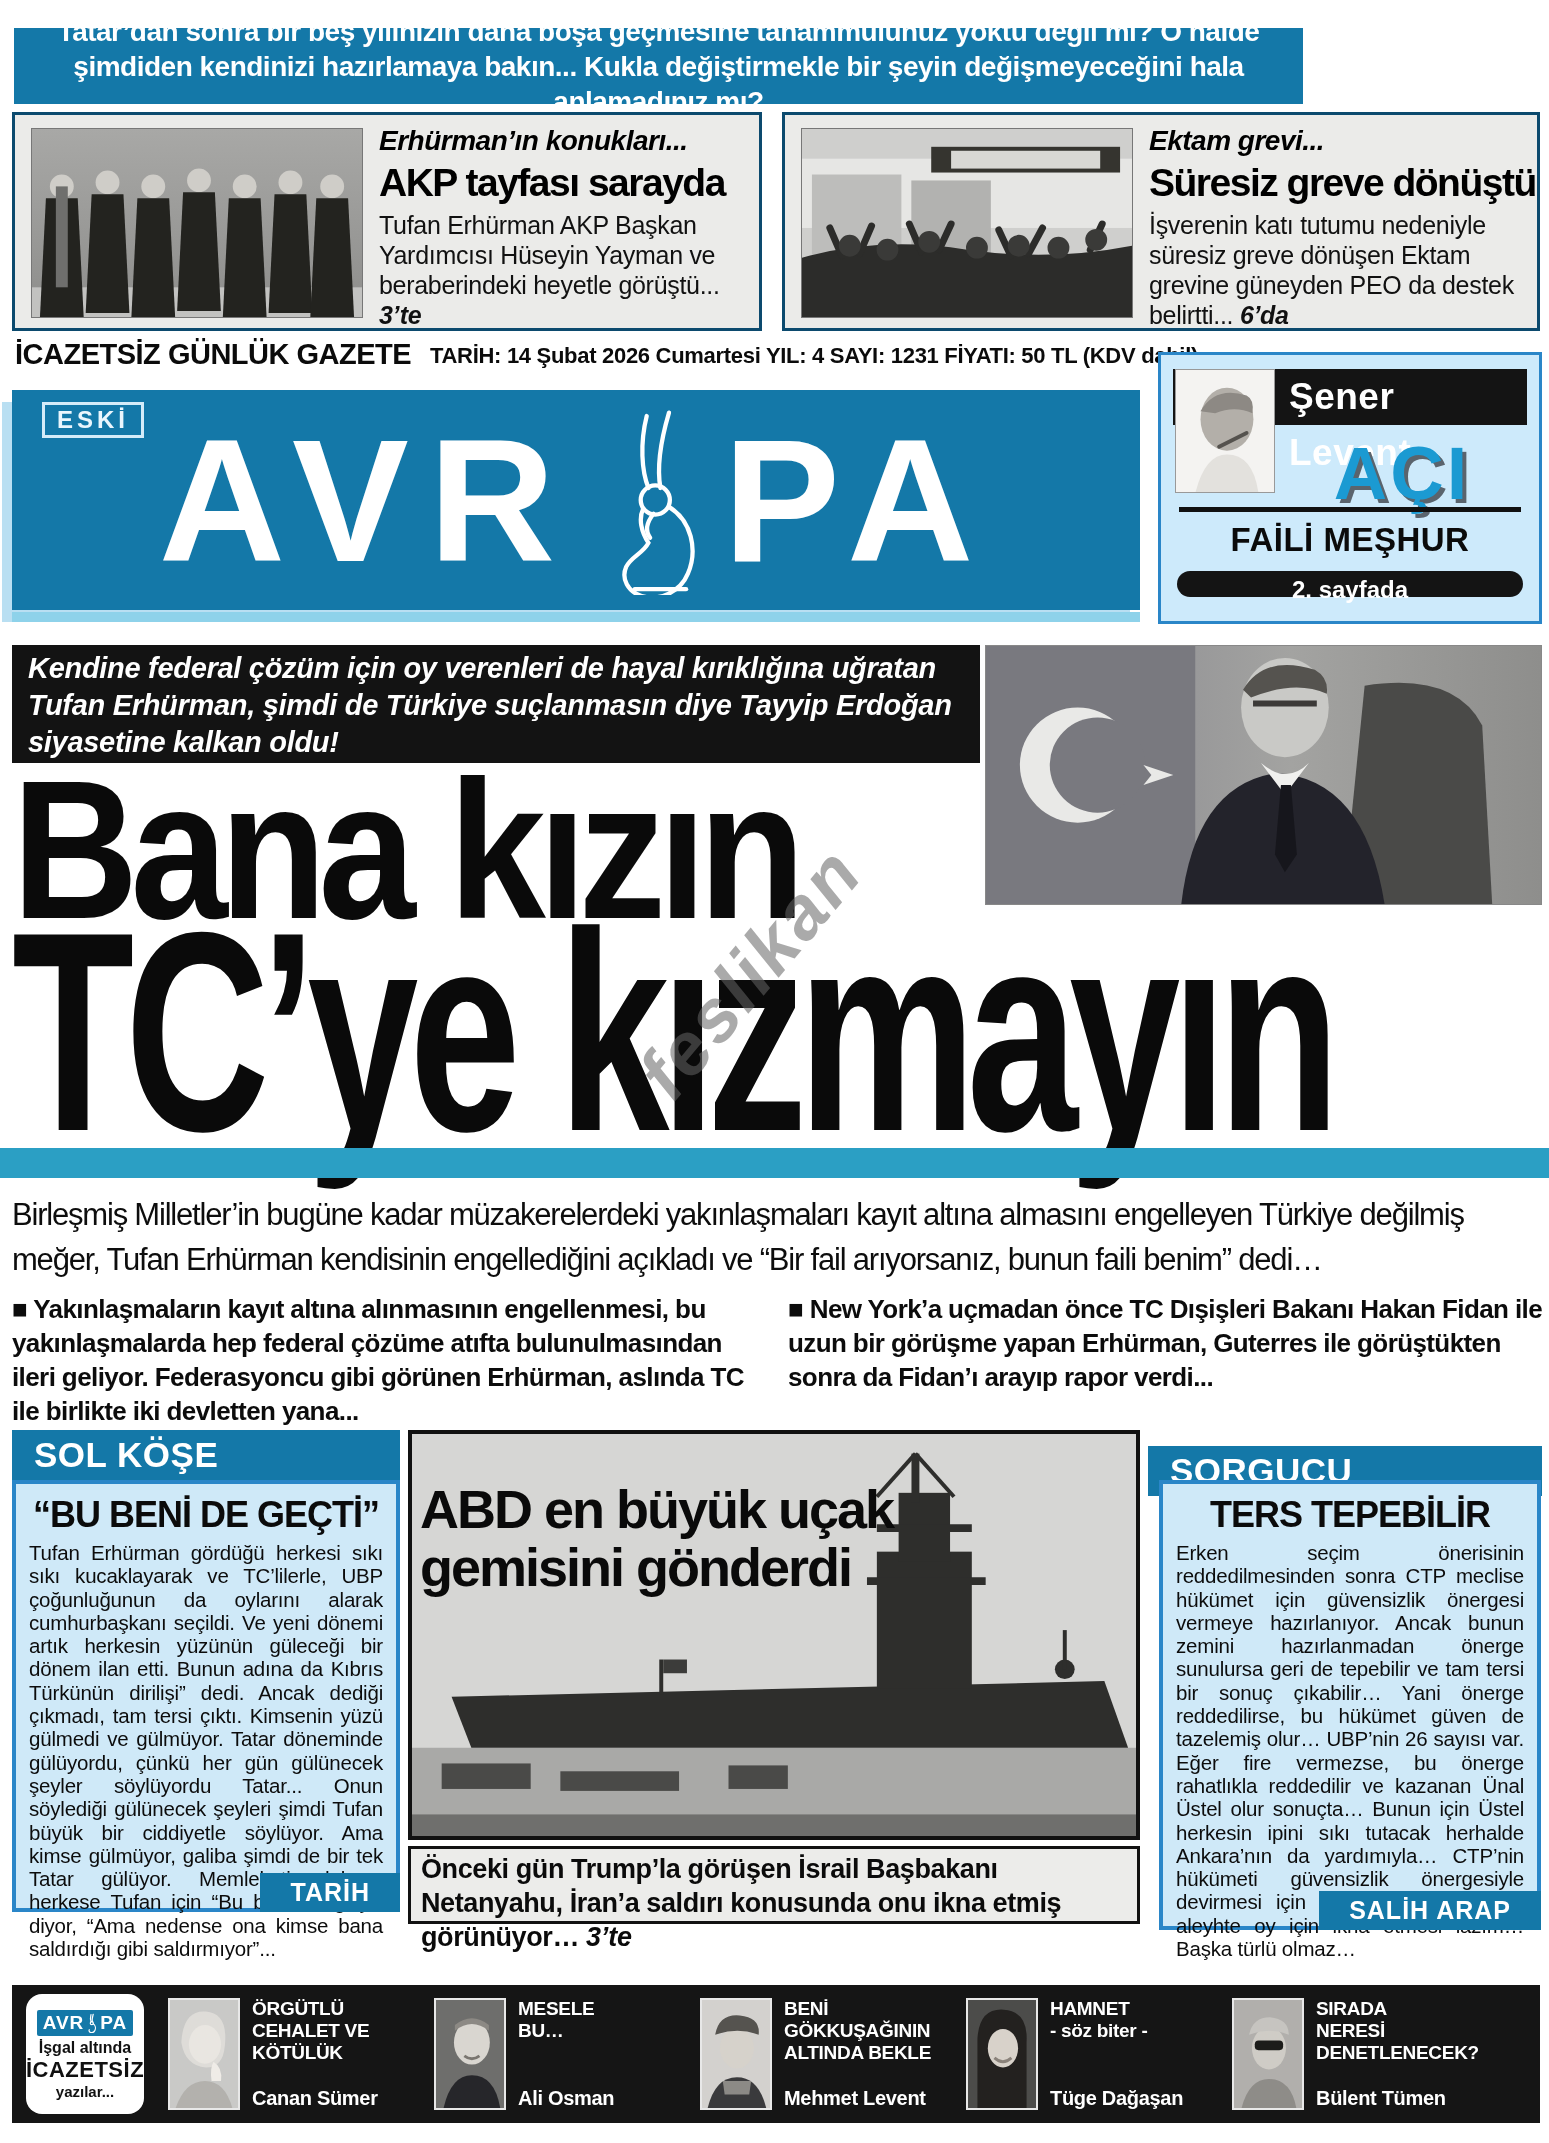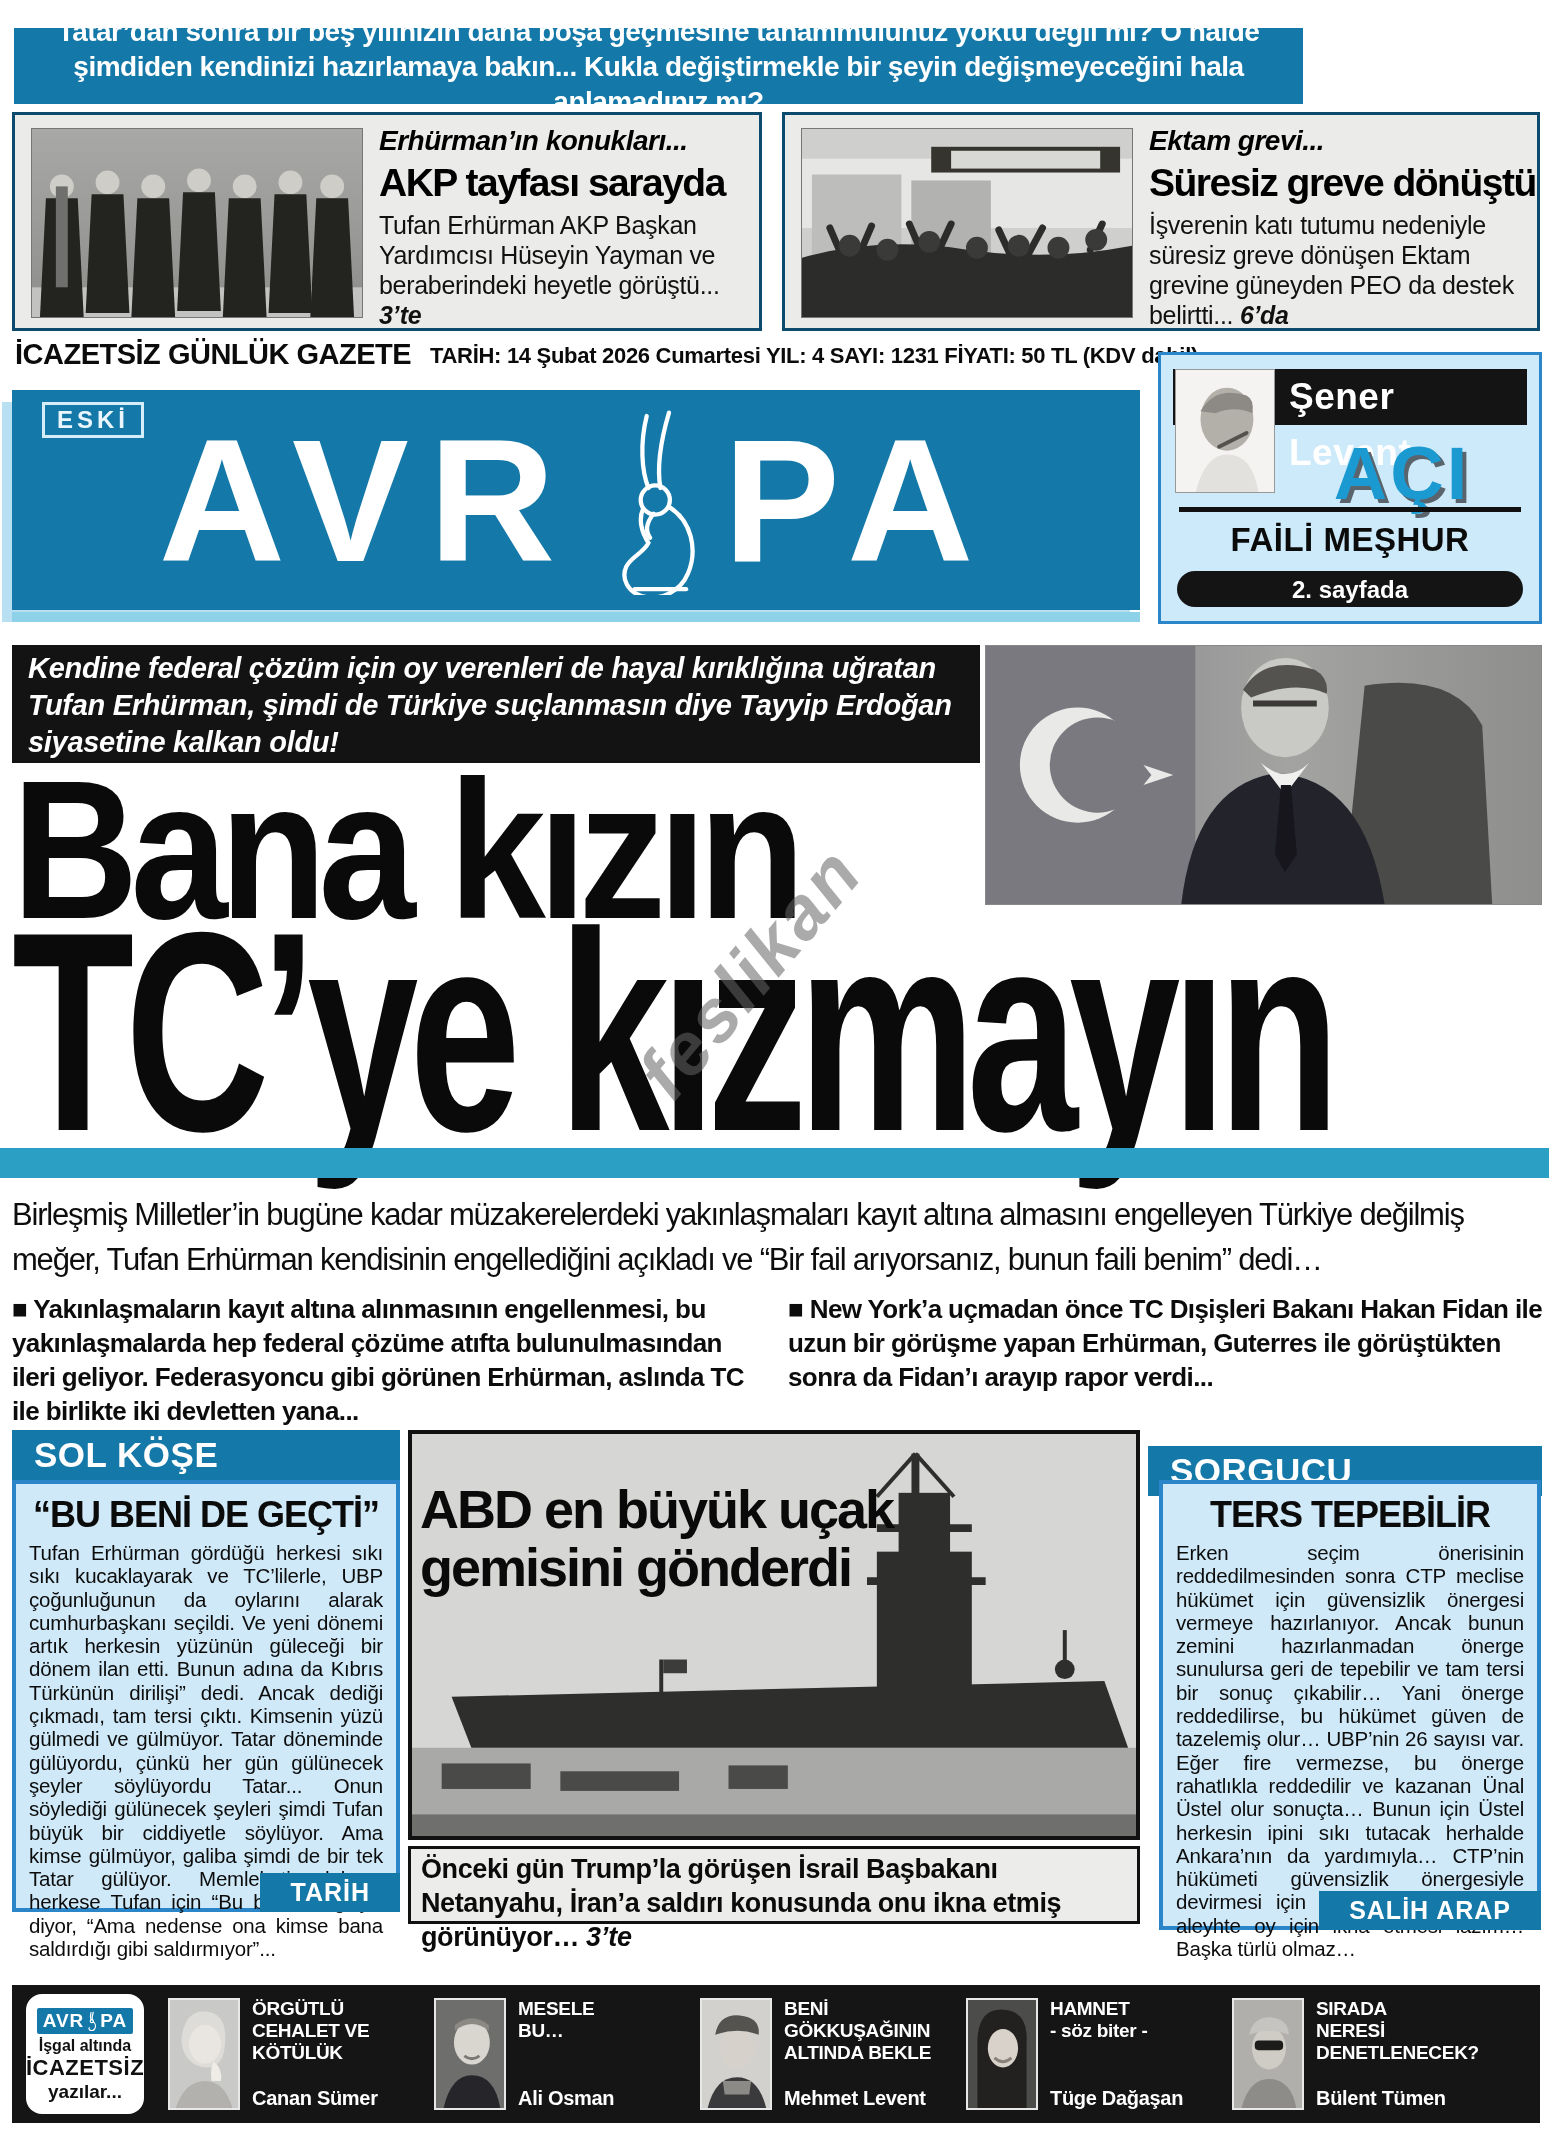--- a/index.html
+++ b/index.html
@@ -39,21 +39,21 @@
 
   
   .levent-box{position:absolute;left:1158px;top:352px;width:384px;height:272px;background:#cdeafb;border:3px solid #2a86c8;}
   .lv-bar{position:absolute;left:12px;top:14px;right:12px;height:56px;background:#141414;}
   .lv-name{color:#fff;font-weight:bold;font-size:37px;line-height:56px;padding-left:116px;letter-spacing:0.5px;}
   .lv-photo{position:absolute;left:14px;top:14px;width:100px;height:124px;background:#f6f5f3;border:1px solid #999;}
   .lv-aci{position:absolute;left:118px;top:76px;right:14px;text-align:center;color:#1b9ad2;
     font-size:74px;font-weight:bold;letter-spacing:3px;text-shadow:4px 4px 0 #5a646d;}
   .lv-line{position:absolute;left:18px;top:152px;right:18px;height:5px;background:#111;}
   .lv-title{position:absolute;left:0;top:166px;width:100%;text-align:center;font-weight:bold;font-size:33px;letter-spacing:0.5px;color:#0b0b0b;}
-  .lv-pill{position:absolute;left:16px;right:16px;top:216px;height:36px;background:#141414;border-radius:19px;
+  .lv-pill{position:absolute;left:16px;right:16px;top:216px;height:26px;background:#141414;border-radius:19px;
     color:#fff;text-align:center;font-weight:bold;font-size:24px;line-height:38px;}
 
   
   .kicker-box{position:absolute;left:12px;top:645px;width:968px;height:118px;background:#131313;
     color:#fff;font-weight:bold;font-style:italic;font-size:29px;line-height:37px;padding:5px 10px 0 16px;letter-spacing:-0.3px;}
   .main-photo{position:absolute;left:985px;top:645px;width:557px;height:260px;border:1px solid #888;}
   .headline-1{position:absolute;left:12px;top:752px;width:970px;color:#0a0a0a;font-weight:bold;
     font-size:175px;letter-spacing:-8px;line-height:1;transform:scaleY(1.12);transform-origin:top left;white-space:nowrap;}
   .headline-2{position:absolute;left:12px;top:890px;width:1535px;color:#0a0a0a;font-weight:bold;
     font-size:200px;letter-spacing:-9px;line-height:1;transform:scaleY(1.42);transform-origin:top left;white-space:nowrap;}
@@ -90,21 +90,21 @@
 
   
   .footer{position:absolute;left:12px;top:1985px;width:1528px;height:138px;background:#151515;display:flex;align-items:center;}
   .brand-card{width:118px;height:120px;background:#fff;border-radius:16px;margin-left:14px;flex:0 0 auto;
     display:flex;flex-direction:column;align-items:center;justify-content:center;padding-top:2px;}
   .brand-mini{background:#1478a8;color:#fff;font-weight:bold;font-size:19px;letter-spacing:1px;
     padding:2px 6px;display:flex;align-items:center;border-radius:2px;}
   .brand-mini svg{width:12px;height:20px;margin:0 2px;}
   .brand-line1{font-weight:bold;font-size:16px;margin-top:3px;color:#111;}
   .brand-line2{font-weight:bold;font-size:22px;letter-spacing:0.5px;color:#111;}
-  .brand-line3{font-weight:bold;font-size:19px;color:#111;}
+  .brand-line3{font-weight:bold;font-size:15px;color:#111;}
   .colmn{display:flex;margin-left:24px;height:112px;flex:0 0 auto;}
   .colmn-photo{width:72px;height:112px;border:2px solid #e8e8e8;flex:0 0 auto;}
   .colmn-txt{display:flex;flex-direction:column;justify-content:space-between;margin-left:12px;width:158px;}
   .colmn-title{color:#fff;font-weight:bold;font-size:19px;line-height:22px;white-space:pre-line;letter-spacing:-0.3px;}
   .colmn-name{color:#fff;font-weight:bold;font-size:20px;letter-spacing:-0.3px;}
 </style>
 </head>
 <body>
 
 <div class="page">

